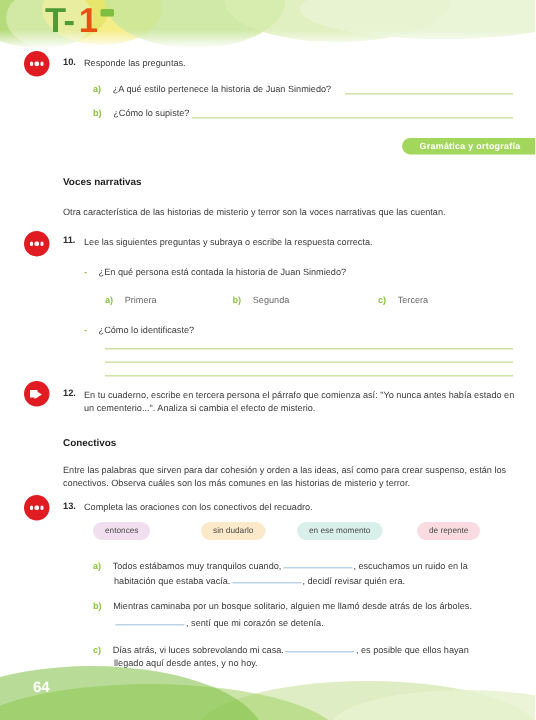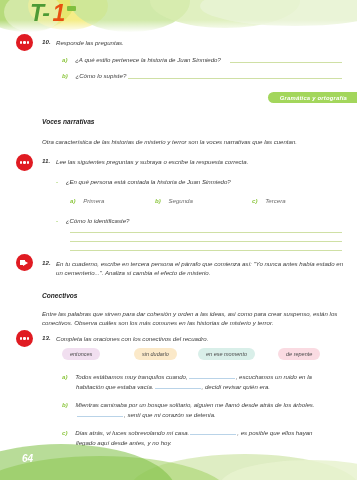--- a/index.html
+++ b/index.html
@@ -13,21 +13,20 @@
     overflow: hidden;
     font-family: "Liberation Sans", sans-serif;
     color: #3b3b3b;
     position: relative;
   }
   .page {
     position: absolute;
     inset: 0;
     background: #ffffff;
     overflow: hidden;
-    font-style: italic;
   }
 
   
   .hdr-deco { position: absolute; top: 0; left: 0; width: 357px; height: 34px; overflow: hidden; }
   .blob { position: absolute; border-radius: 50%; }
   .b1 { width: 96px; height: 58px; left: -22px; top: -26px; background: #9ecf4f; opacity: .75; }
   .b2 { width: 80px; height: 48px; left: 28px; top: -18px; background: #f3e96a; opacity: .8; }
   .b3 { width: 120px; height: 62px; left: 70px; top: -30px; background: #c8e59a; opacity: .85; }
   .b4 { width: 150px; height: 54px; left: 150px; top: -26px; background: #d8ecb0; opacity: .8; }
   .b5 { width: 190px; height: 40px; left: 200px; top: -14px; background: #e8f3d3; opacity: .9; }

